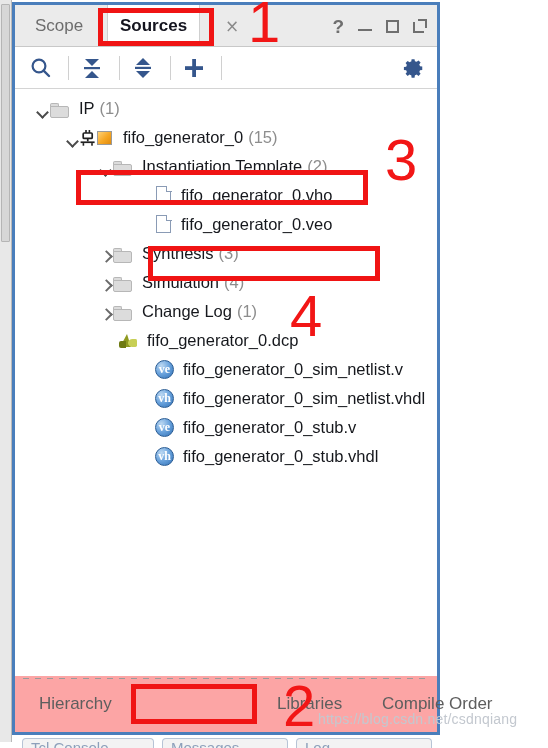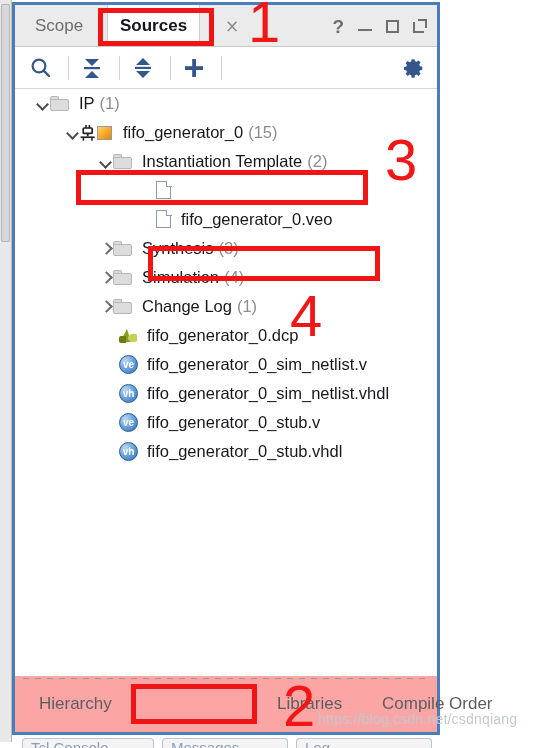--- a/index.html
+++ b/index.html
@@ -66,21 +66,21 @@
   }
   .tb-item{position:absolute;top:8px;height:26px;display:flex;align-items:center;justify-content:center;}
   .tb-sep{position:absolute;top:9px;width:1px;height:24px;background:#d0d0d0;}
   .gear{position:absolute;right:12px;top:10px;width:22px;height:22px;}
 
   
   .tree{
     position:absolute;left:0;top:84px;right:0;bottom:56px;
     background:#ffffff;overflow:hidden;
   }
-  .row{position:relative;height:29px;display:flex;align-items:center;font-size:16.5px;color:#16181d;white-space:nowrap;}
+  .row{position:relative;height:29px;display:flex;align-items:flex-end;font-size:16.5px;color:#16181d;white-space:nowrap;}
   .arrow{width:13px;height:13px;position:relative;flex:0 0 auto;}
   .arrow.down:after{content:"";position:absolute;left:1px;top:3px;width:7px;height:7px;border-right:2px solid #4a4a4a;border-bottom:2px solid #4a4a4a;transform:rotate(45deg);}
   .arrow.right:after{content:"";position:absolute;left:2px;top:2px;width:7px;height:7px;border-right:2px solid #6a6a6a;border-top:2px solid #6a6a6a;transform:rotate(45deg);}
   .count{color:#8d8d8d;margin-left:5px;}
   .lbl{margin-left:0;}
 
   
   .ico{flex:0 0 auto;position:relative;margin-right:9px;}
   .folder{width:20px;height:15px;}
   .folder .fb{position:absolute;left:0;top:3px;width:19px;height:12px;background:#dcdcdc;border:1px solid #b7b7b7;border-radius:1px 2px 2px 2px;box-sizing:border-box;}
@@ -99,22 +99,22 @@
   
   .dcp{width:19px;height:18px;position:relative;}
   .dcp .a{position:absolute;left:1px;top:2px;width:0;height:0;border-left:7px solid transparent;border-right:4px solid transparent;border-bottom:13px solid #8f9a20;}
   .dcp .b{position:absolute;left:9px;top:7px;width:9px;height:8px;background:#c7cf55;border-radius:55% 20% 20% 55%;}
   .dcp .c{position:absolute;left:0px;top:9px;width:7px;height:7px;background:#6e7a12;border-radius:2px 0 0 2px;}
 
   
   .badge{width:19px;height:19px;border-radius:50%;
     background:radial-gradient(circle at 32% 28%, #bcd8f2 0%, #6aa3dd 48%, #2f6fb5 100%);
     border:1px solid #2a5c94;box-sizing:border-box;
-    color:#fff;font-size:10px;font-weight:bold;line-height:17px;text-align:center;
-    font-family:Liberation Sans, sans-serif;}
+    color:#fff;font-size:12px;font-weight:bold;line-height:17px;text-align:center;
+    font-family:Liberation Serif, serif;margin-left:36px;}
 
   
   .i0{padding-left:22px;}
   .i1{padding-left:52px;}
   .i2{padding-left:85px;}
   .i3{padding-left:141px;}
   .i4{padding-left:104px;}
 
   
   .bottom{
@@ -257,20 +257,21 @@
         </span>
       <span class="lbl">Instantiation Template</span>
       <span class="count">(2)</span>
     </div>
 
     <div class="row i3">
       <span class="ico doc">
           <i class="pg"></i>
           <i class="corner"></i>
         </span>
+      <span class="lbl">fifo_generator_0.vho</span>
     </div>
 
     <div class="row i3">
       <span class="ico doc">
           <i class="pg"></i>
           <i class="corner"></i>
         </span>
       <span class="lbl">fifo_generator_0.veo</span>
     </div>
 

